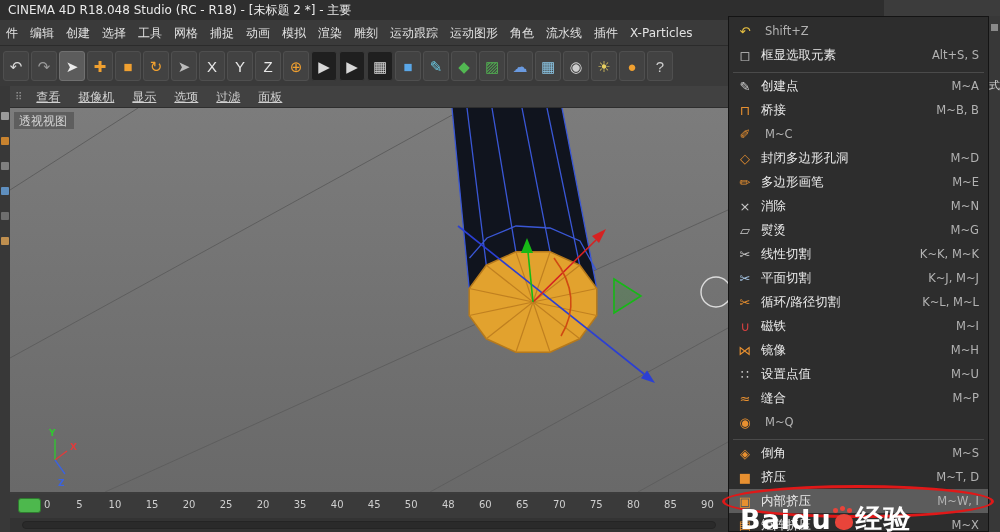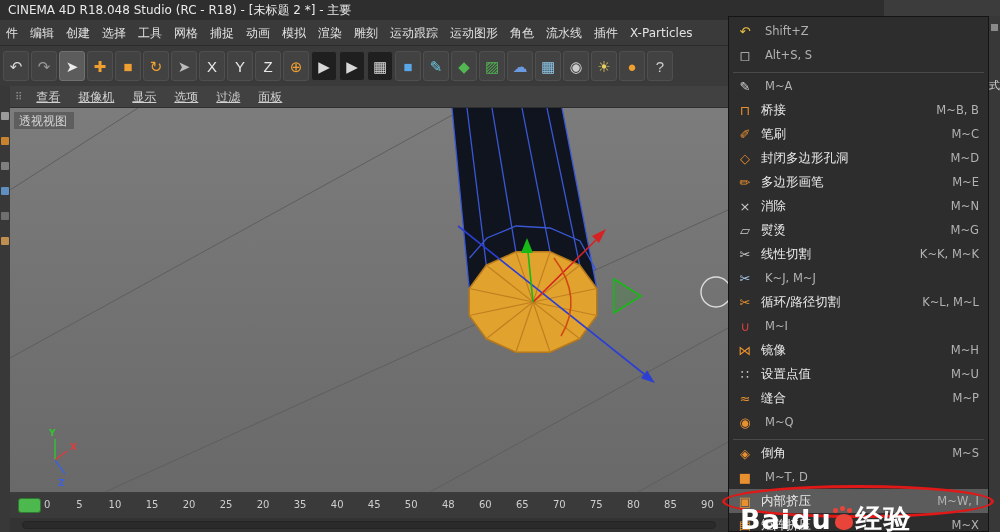--- a/index.html
+++ b/index.html
@@ -408,43 +408,44 @@
 
 <div class="ctx">
 
     <div class="menu-row">
       <span class="mi-icon" style="color: rgb(232, 192, 64);">↶</span>
       <span class="mi-shortcut">Shift+Z</span>
     </div>
 
     <div class="menu-row">
       <span class="mi-icon" style="color: rgb(200, 200, 200);">◻</span>
+      <span class="mi-label">框显选取元素</span>
       <span class="mi-shortcut">Alt+S, S</span>
     </div>
 
     <div class="menu-row separator">
       
       
       
     </div>
 
     <div class="menu-row">
       <span class="mi-icon" style="color: rgb(208, 208, 208);">✎</span>
+      <span class="mi-label">创建点</span>
       <span class="mi-shortcut">M~A</span>
     </div>
 
     <div class="menu-row">
       <span class="mi-icon" style="color: rgb(232, 144, 48);">⊓</span>
       <span class="mi-label">桥接</span>
       <span class="mi-shortcut">M~B, B</span>
     </div>
 
     <div class="menu-row">
       <span class="mi-icon" style="color: rgb(232, 144, 48);">✐</span>
-      <span class="mi-label">笔刷</span>
       <span class="mi-shortcut">M~C</span>
     </div>
 
     <div class="menu-row">
       <span class="mi-icon" style="color: rgb(232, 144, 48);">◇</span>
       <span class="mi-label">封闭多边形孔洞</span>
       <span class="mi-shortcut">M~D</span>
     </div>
 
     <div class="menu-row">
@@ -466,31 +467,33 @@
     </div>
 
     <div class="menu-row">
       <span class="mi-icon" style="color: rgb(200, 200, 200);">✂</span>
       <span class="mi-label">线性切割</span>
       <span class="mi-shortcut">K~K, M~K</span>
     </div>
 
     <div class="menu-row">
       <span class="mi-icon" style="color: rgb(168, 200, 232);">✂</span>
+      <span class="mi-label">平面切割</span>
       <span class="mi-shortcut">K~J, M~J</span>
     </div>
 
     <div class="menu-row">
       <span class="mi-icon" style="color: rgb(232, 144, 48);">✂</span>
       <span class="mi-label">循环/路径切割</span>
       <span class="mi-shortcut">K~L, M~L</span>
     </div>
 
     <div class="menu-row">
       <span class="mi-icon" style="color: rgb(216, 64, 64);">∪</span>
+      <span class="mi-label">磁铁</span>
       <span class="mi-shortcut">M~I</span>
     </div>
 
     <div class="menu-row">
       <span class="mi-icon" style="color: rgb(232, 144, 48);">⋈</span>
       <span class="mi-label">镜像</span>
       <span class="mi-shortcut">M~H</span>
     </div>
 
     <div class="menu-row">
@@ -517,20 +520,21 @@
     </div>
 
     <div class="menu-row">
       <span class="mi-icon" style="color: rgb(232, 144, 48);">◈</span>
       <span class="mi-label">倒角</span>
       <span class="mi-shortcut">M~S</span>
     </div>
 
     <div class="menu-row">
       <span class="mi-icon" style="color: rgb(232, 144, 48);">■</span>
+      <span class="mi-label">挤压</span>
       <span class="mi-shortcut">M~T, D</span>
     </div>
 
     <div class="menu-row highlighted">
       <span class="mi-icon" style="color: rgb(232, 144, 48);">▣</span>
       <span class="mi-label">内部挤压</span>
       <span class="mi-shortcut">M~W, I</span>
     </div>
 
     <div class="menu-row">

